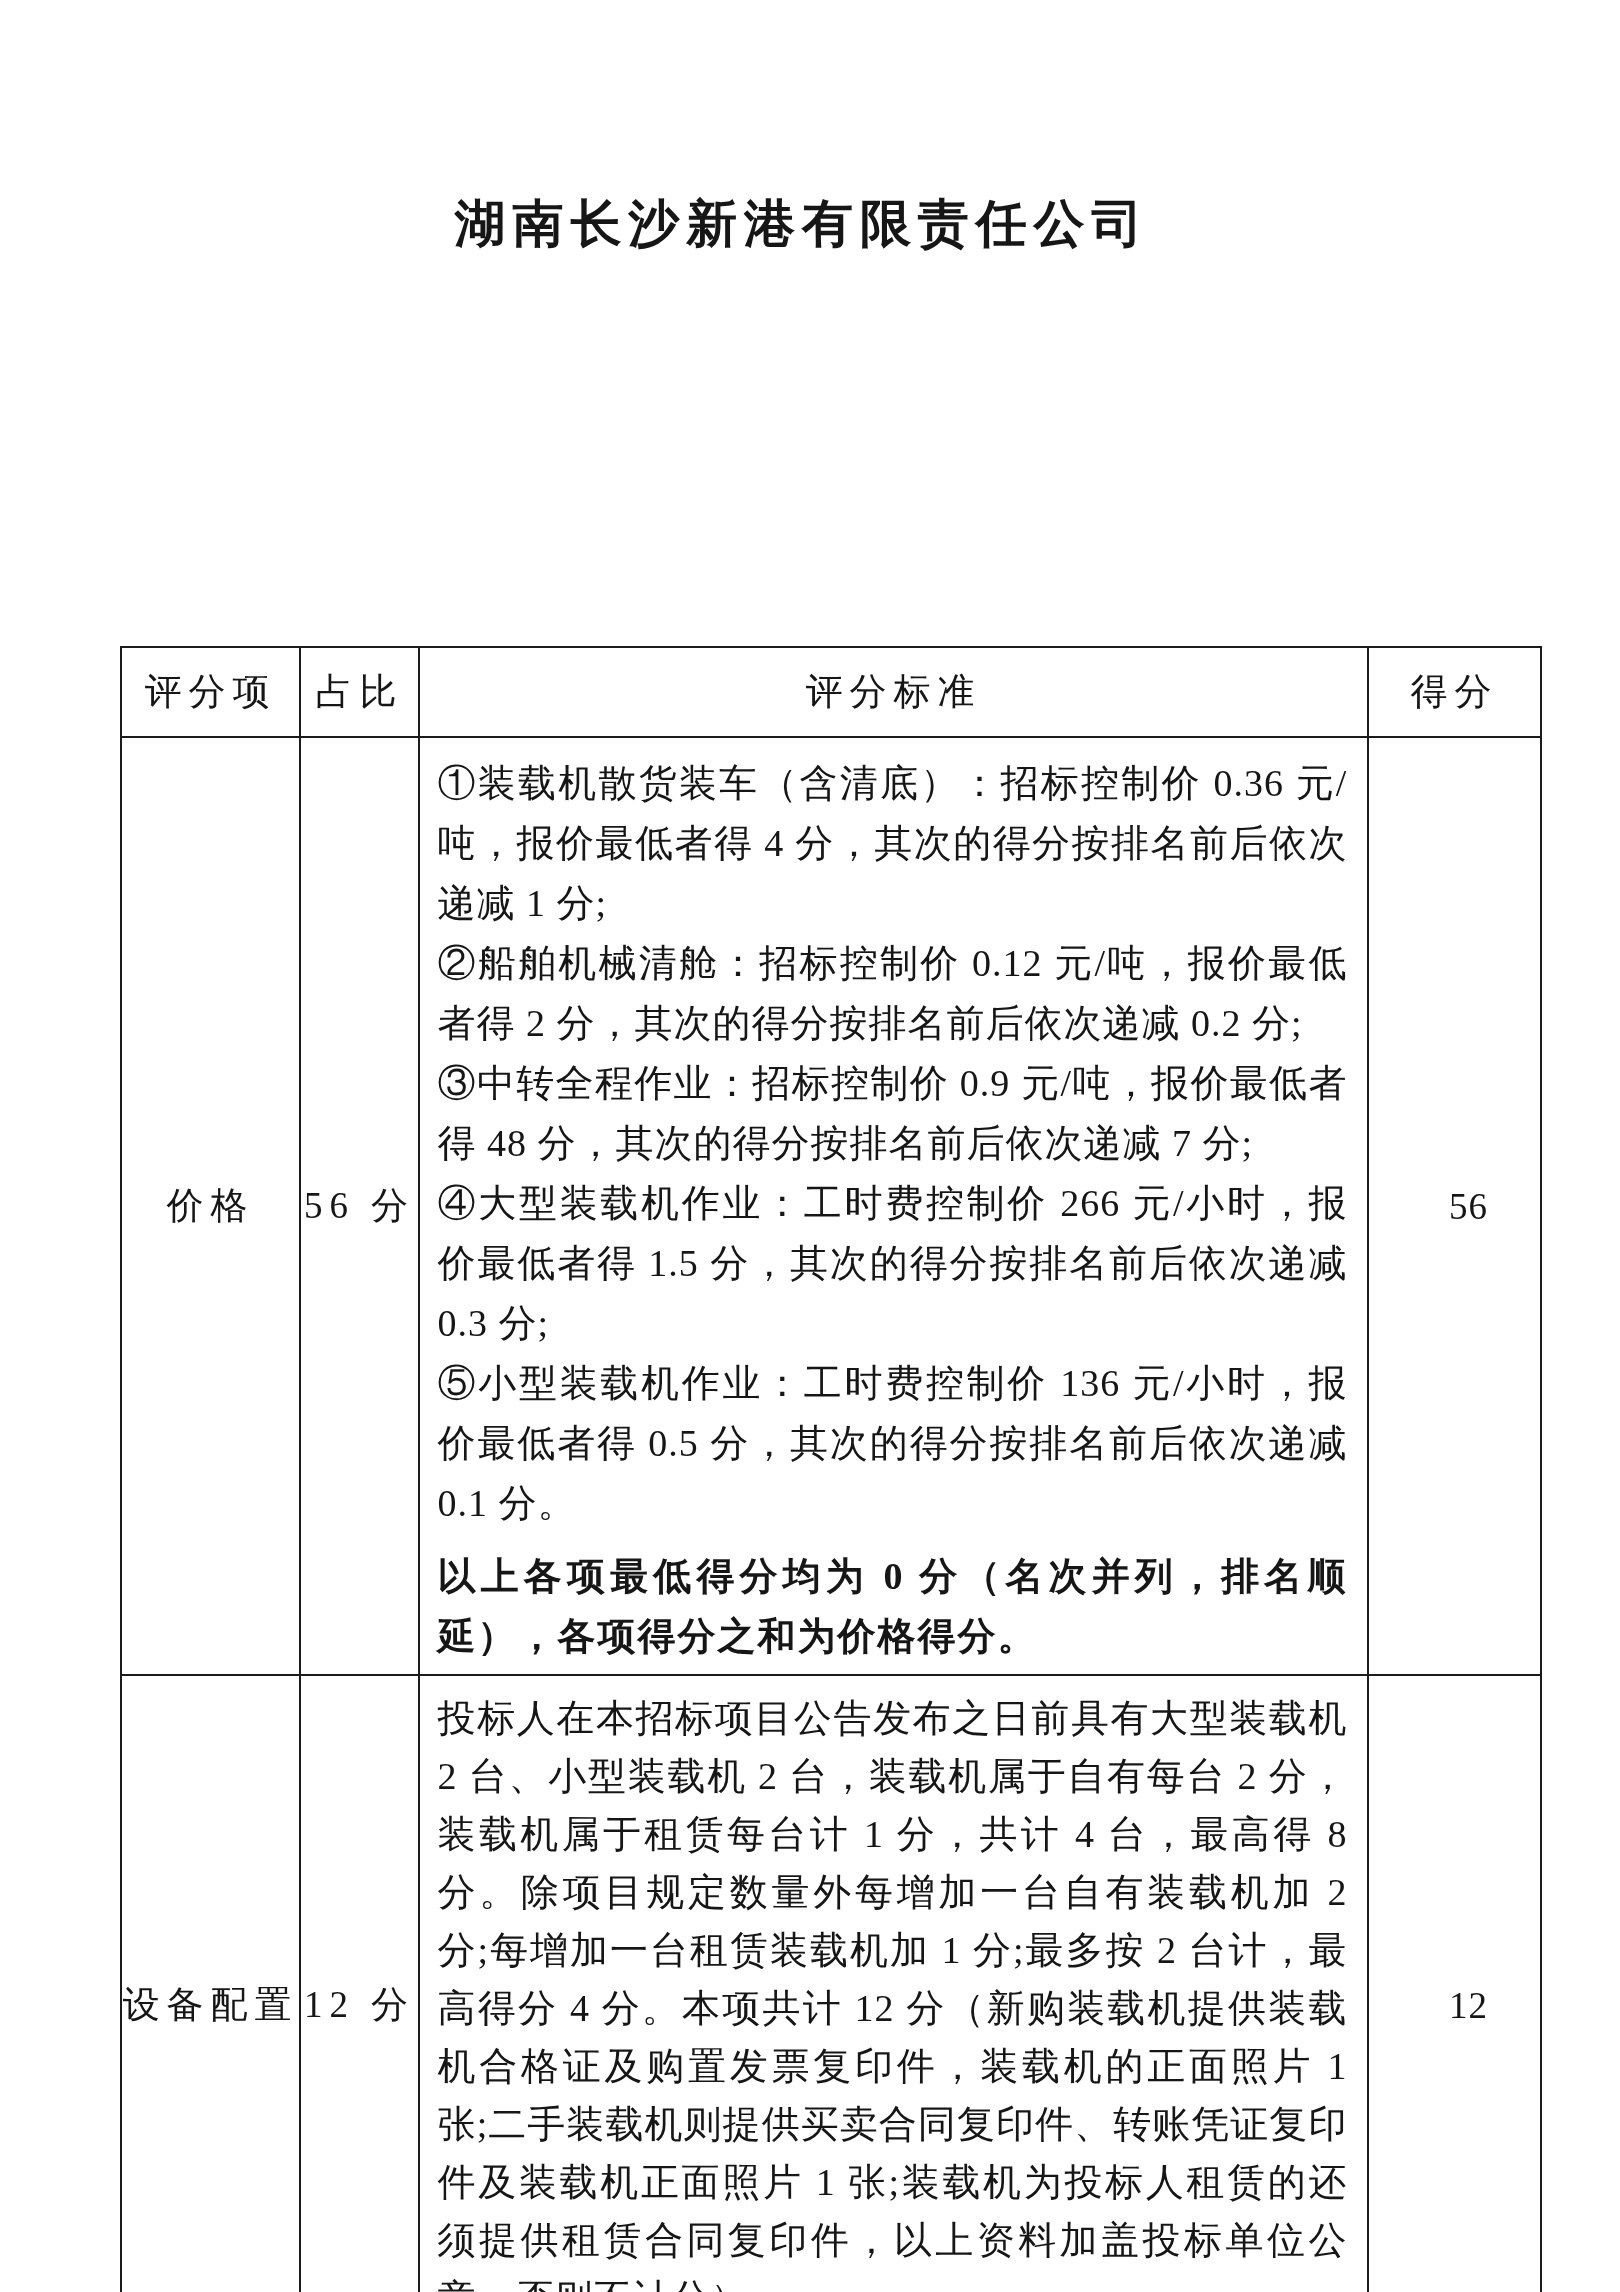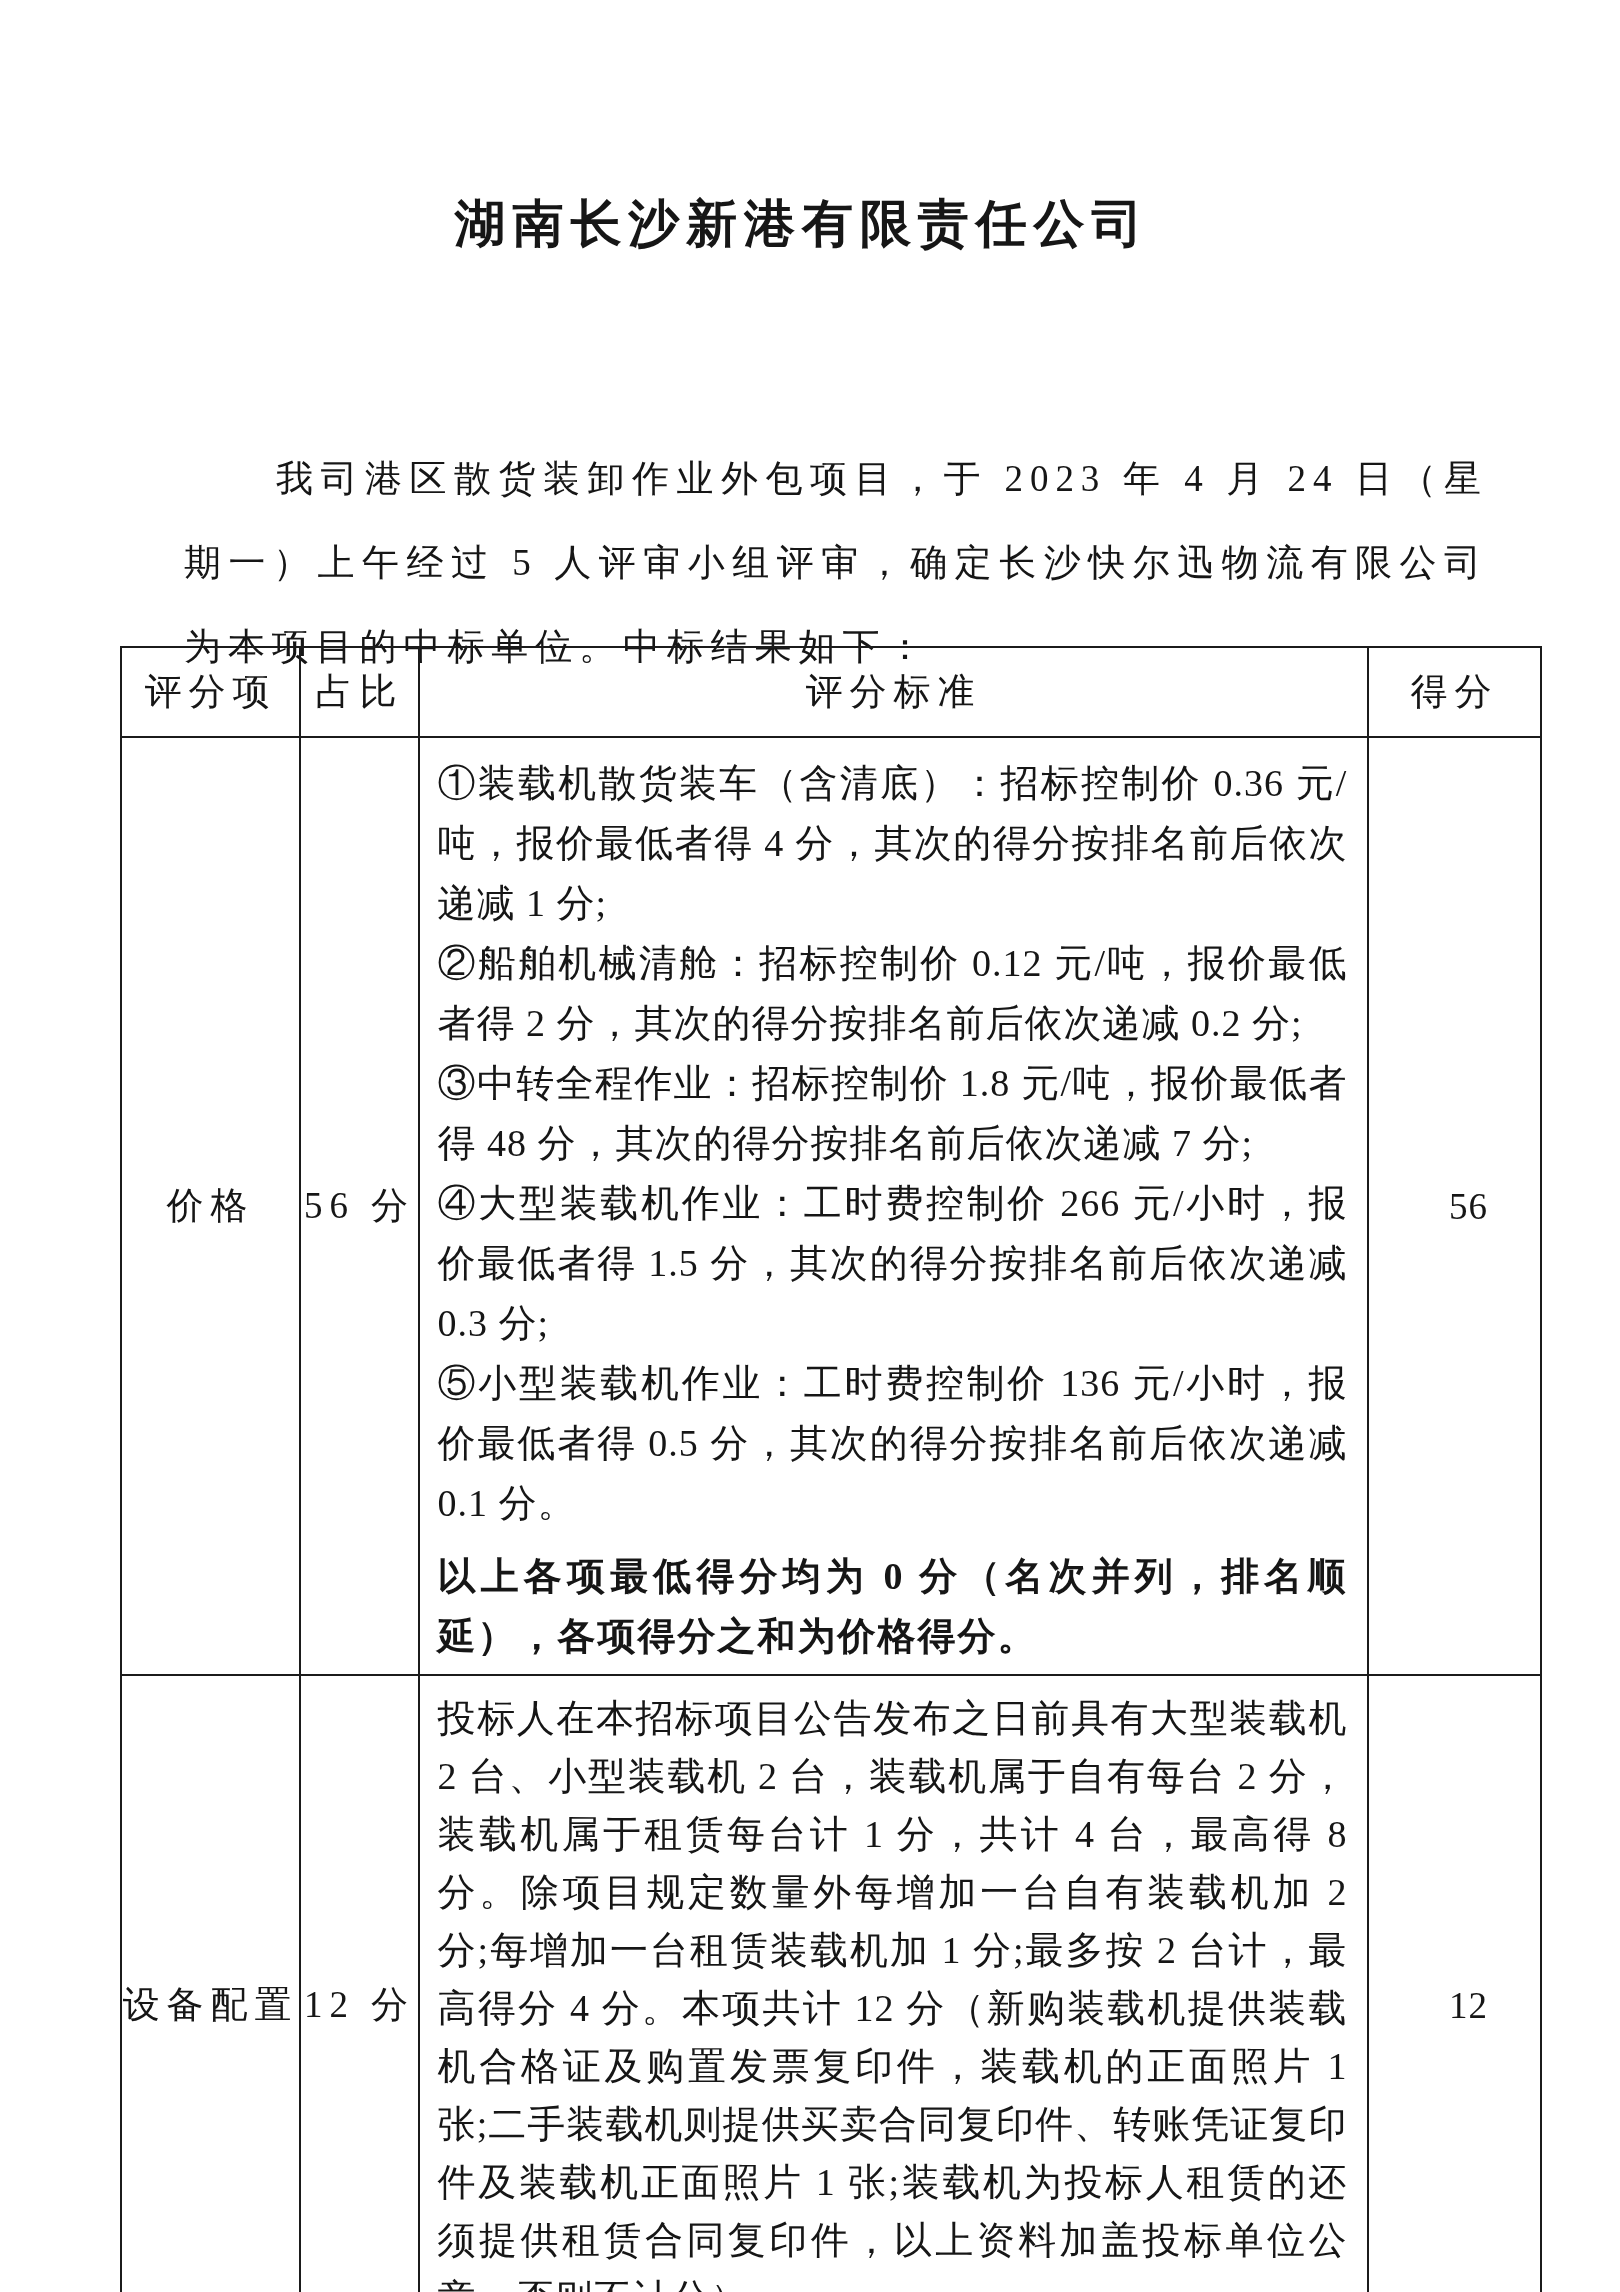--- a/index.html
+++ b/index.html
@@ -101,21 +101,20 @@
 </style>
 </head>
 <body>
 
 <div class="page">
 
   <div class="title-block">
     <div>湖南长沙新港有限责任公司</div>
   </div>
 
-  <p class="intro">我司港区散货装卸作业外包项目，于 2023 年 4 月 24 日（星期一）上午经过 5 人评审小组评审，确定长沙快尔迅物流有限公司为本项目的中标单位。中标结果如下：</p>
 
   <table class="score-table">
     <colgroup>
       <col style="width:179px">
       <col style="width:119px">
       <col style="width:949px">
       <col style="width:173px">
     </colgroup>
     <thead>
       <tr>
@@ -125,21 +124,21 @@
         <th>得分</th>
       </tr>
     </thead>
     <tbody>
       <tr class="row-price">
         <td class="cell-item">价格</td>
         <td class="cell-weight">56 分</td>
         <td class="cell-criteria">
           <p class="criteria-p">①装载机散货装车（含清底）：招标控制价 0.36 元/吨，报价最低者得 4 分，其次的得分按排名前后依次递减 1 分;</p>
           <p class="criteria-p">②船舶机械清舱：招标控制价 0.12 元/吨，报价最低者得 2 分，其次的得分按排名前后依次递减 0.2 分;</p>
-          <p class="criteria-p">③中转全程作业：招标控制价 1.8 元/吨，报价最低者得 48 分，其次的得分按排名前后依次递减 7 分;</p>
+          <p class="criteria-p">③中转全程作业：招标控制价 0.9 元/吨，报价最低者得 48 分，其次的得分按排名前后依次递减 7 分;</p>
           <p class="criteria-p">④大型装载机作业：工时费控制价 266 元/小时，报价最低者得 1.5 分，其次的得分按排名前后依次递减 0.3 分;</p>
           <p class="criteria-p">⑤小型装载机作业：工时费控制价 136 元/小时，报价最低者得 0.5 分，其次的得分按排名前后依次递减 0.1 分。</p>
           <p class="criteria-note">以上各项最低得分均为 0 分（名次并列，排名顺延），各项得分之和为价格得分。</p>
         </td>
         <td class="cell-score">56</td>
       </tr>
       <tr class="row-equipment">
         <td class="cell-item">设备配置</td>
         <td class="cell-weight">12 分</td>
         <td class="cell-criteria">

